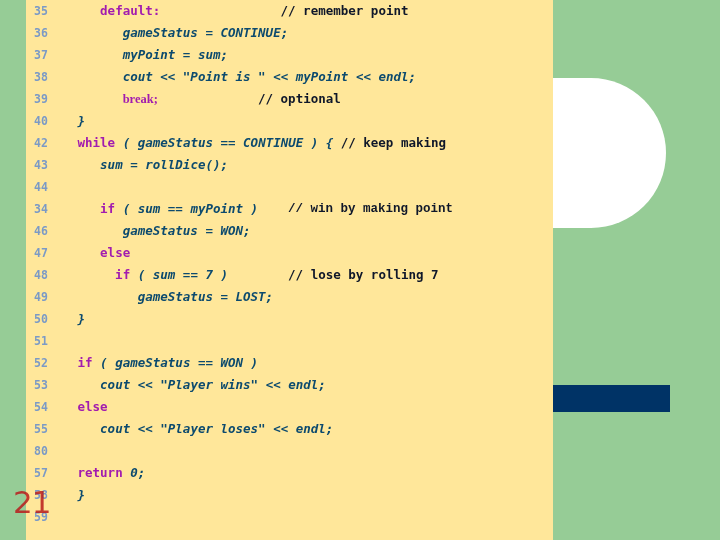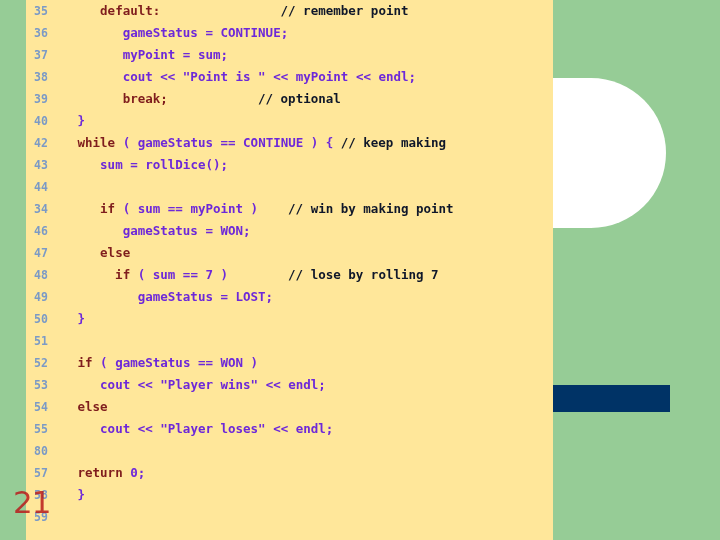--- a/index.html
+++ b/index.html
@@ -76,23 +76,23 @@
     color: #7b9ac6;
     font-size: 11.5px;
     font-weight: bold;
   }
   .src {
     position: absolute;
     left: 44px;
     top: 0;
     color: #16165e;
   }
-  .kw  { color: #7f1d1d; }
+  .kw  { color: #a21caf; }
   .cm  { color: #0f172a; }
-  .id  { color: #6d28d9; }
+  .id  { color: #0c4a6e; font-style: italic; }
   
   #slide-number {
     position: absolute;
     left: 13px;
     top: 487px;
     font-family: "DejaVu Sans", "Liberation Sans", sans-serif;
     font-size: 31px;
     font-weight: normal;
     color: #b91c1c;
     opacity: 0.85;
@@ -111,26 +111,26 @@
   <div id="deco-pill"></div>
 
   <div id="deco-bar"></div>
 
   <div id="code-panel">
     <div id="code-listing">
         <div class="code-line"><span class="ln">35</span><span class="src" style="left: 74.08px;"><span class="kw">default:</span></span><span class="src cm" style="left: 254.56px;">// remember point</span></div>
         <div class="code-line"><span class="ln">36</span><span class="src" style="left: 96.64px;"><span class="id">gameStatus = CONTINUE;</span></span></div>
         <div class="code-line"><span class="ln">37</span><span class="src" style="left: 96.64px;"><span class="id">myPoint = sum;</span></span></div>
         <div class="code-line"><span class="ln">38</span><span class="src" style="left: 96.64px;"><span class="id">cout &lt;&lt; "Point is " &lt;&lt; myPoint &lt;&lt; endl;</span></span></div>
-        <div class="code-line"><span class="ln">39</span><span class="src" style="left: 96.64px;"><span class="kw">break;</span></span><span class="src cm" style="left: 232px;">// optional</span></div>
+        <div class="code-line"><span class="ln">39</span><span class="src" style="left: 96.64px; font-family: Liberation Serif, serif;"><span class="kw">break;</span></span><span class="src cm" style="left: 232px;">// optional</span></div>
         <div class="code-line"><span class="ln">40</span><span class="src" style="left: 51.52px;"><span class="id">}</span></span></div>
         <div class="code-line"><span class="ln">42</span><span class="src" style="left: 51.52px;"><span class="kw">while</span><span class="id"> ( gameStatus == CONTINUE ) {</span></span><span class="src cm" style="left: 314.72px;">// keep making</span></div>
         <div class="code-line"><span class="ln">43</span><span class="src" style="left: 74.08px;"><span class="id">sum = rollDice();</span></span></div>
         <div class="code-line"><span class="ln">44</span><span class="src" style="left: 44px;"></span></div>
-        <div class="code-line"><span class="ln">34</span><span class="src" style="left: 74.08px;"><span class="kw">if</span><span class="id"> ( sum == myPoint )</span></span><span class="src cm" style="left: 262.08px;">// win by making point</span></div>
+        <div class="code-line"><span class="ln">34</span><span class="src" style="left: 74.08px;"><span class="kw">if</span><span class="id"> ( sum == myPoint )</span></span><span class="src cm" style="left: 262.08px; font-family: Liberation Mono, monospace;">// win by making point</span></div>
         <div class="code-line"><span class="ln">46</span><span class="src" style="left: 96.64px;"><span class="id">gameStatus = WON;</span></span></div>
         <div class="code-line"><span class="ln">47</span><span class="src" style="left: 74.08px;"><span class="kw">else</span></span></div>
         <div class="code-line"><span class="ln">48</span><span class="src" style="left: 89.12px; text-align: center;"><span class="kw">if</span><span class="id"> ( sum == 7 )</span></span><span class="src cm" style="left: 262.08px;">// lose by rolling 7</span></div>
         <div class="code-line"><span class="ln">49</span><span class="src" style="left: 111.68px;"><span class="id">gameStatus = LOST;</span></span></div>
         <div class="code-line"><span class="ln">50</span><span class="src" style="left: 51.52px;"><span class="id">}</span></span></div>
         <div class="code-line"><span class="ln">51</span><span class="src" style="left: 44px;"></span></div>
         <div class="code-line"><span class="ln">52</span><span class="src" style="left: 51.52px;"><span class="kw">if</span><span class="id"> ( gameStatus == WON )</span></span></div>
         <div class="code-line"><span class="ln">53</span><span class="src" style="left: 74.08px;"><span class="id">cout &lt;&lt; "Player wins" &lt;&lt; endl;</span></span></div>
         <div class="code-line"><span class="ln">54</span><span class="src" style="left: 51.52px;"><span class="kw">else</span></span></div>
         <div class="code-line"><span class="ln">55</span><span class="src" style="left: 74.08px;"><span class="id">cout &lt;&lt; "Player loses" &lt;&lt; endl;</span></span></div>

